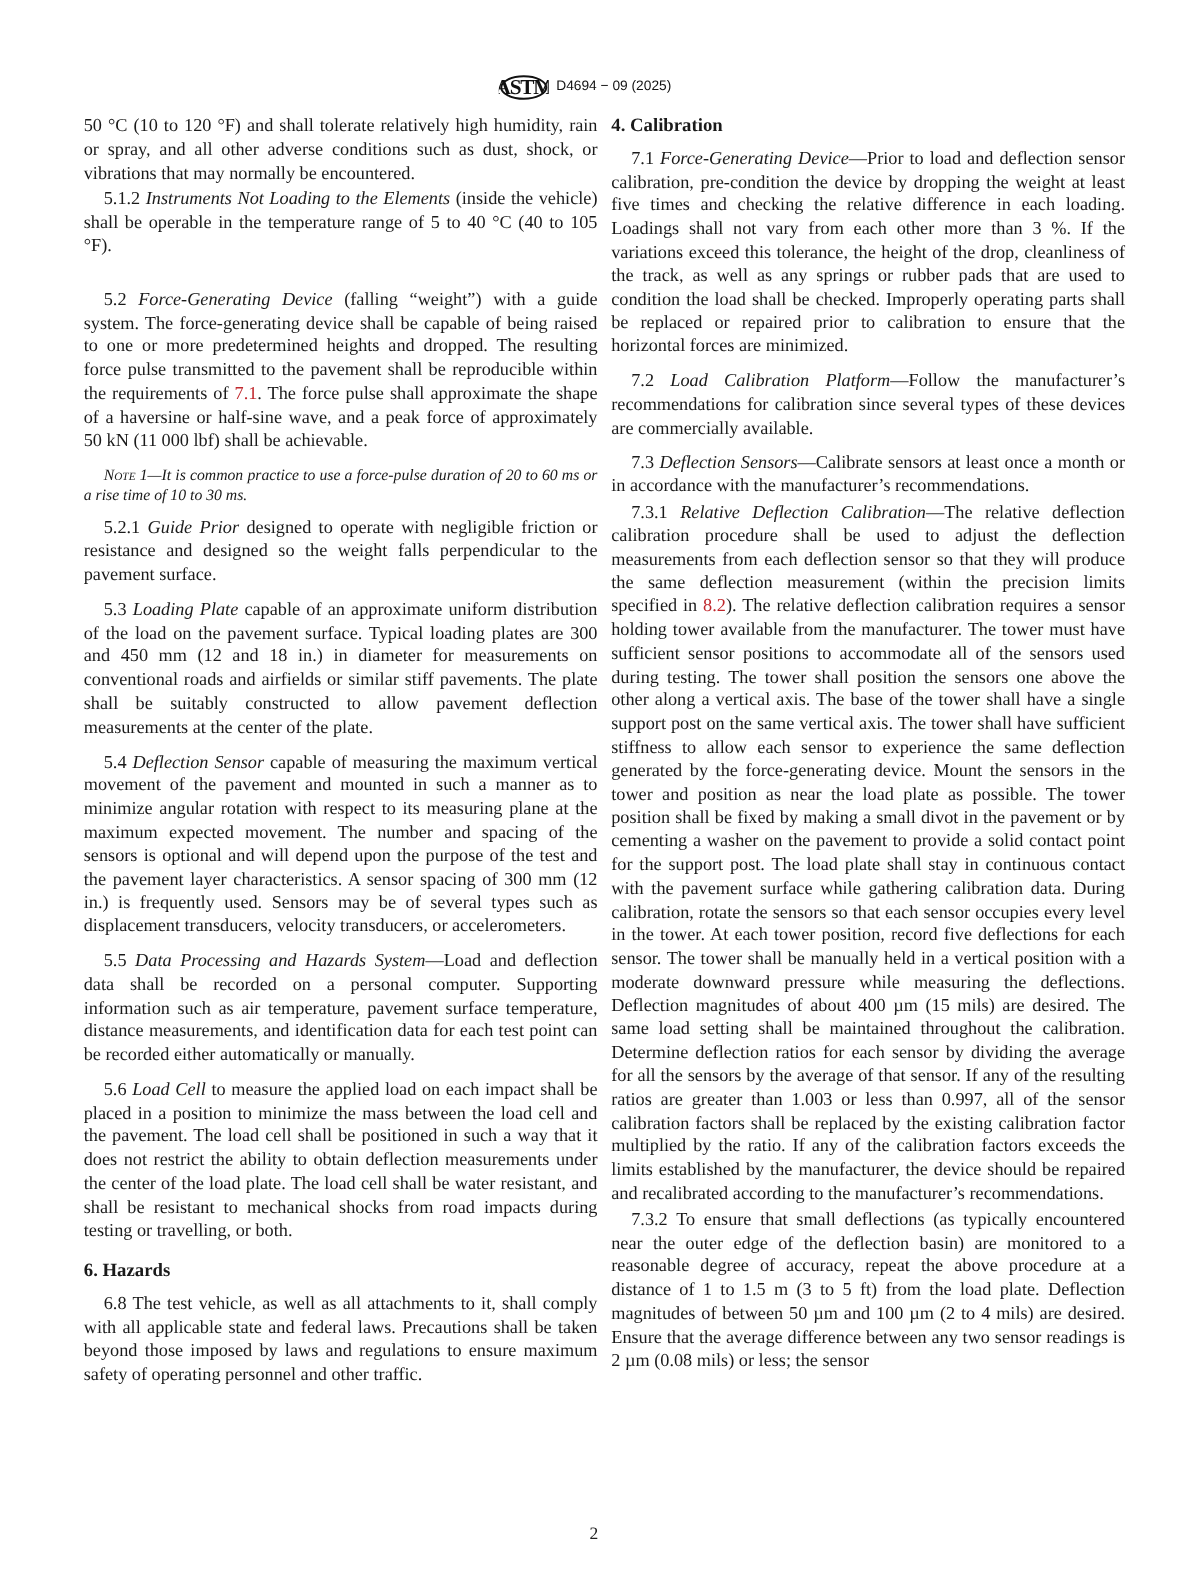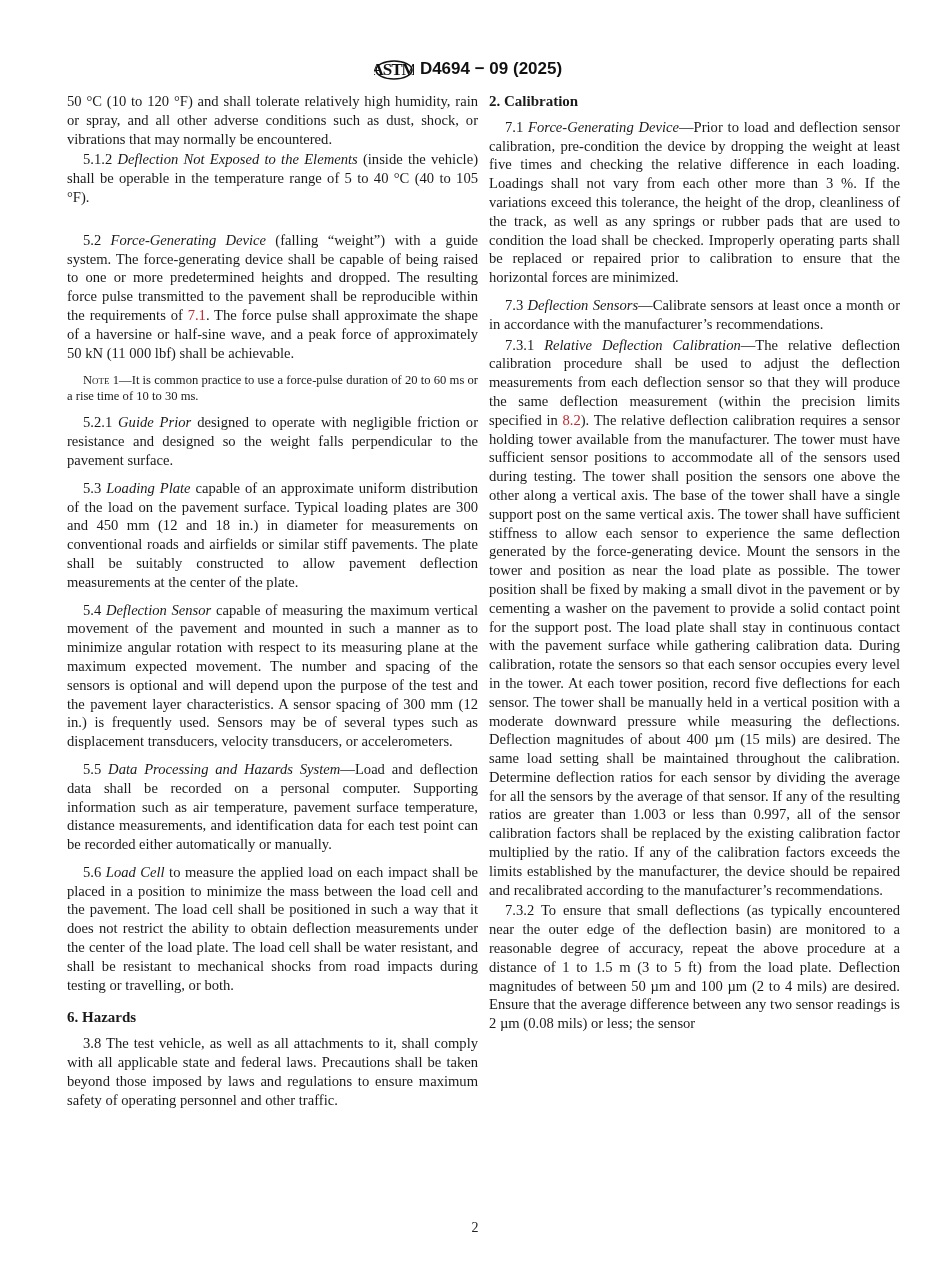--- a/index.html
+++ b/index.html
@@ -8,35 +8,35 @@
     font-family: "Liberation Serif", "DejaVu Serif", serif;
     color: #1a1a1a;
   }
   .header {
     position: absolute; top: 52px; left: 0; width: 936px; height: 34px;
     display: flex; justify-content: center; align-items: center; gap: 6px;
   }
   .logo { width: 40px; height: 32px; display: inline-block; }
   .doc-id {
     font-family: "Liberation Sans", "DejaVu Sans", sans-serif;
-    font-weight: bold; font-size: 17px; color: #111;
+    font-weight: normal; font-size: 11px; color: #111;
   }
   .col {
     position: absolute; top: 92px; width: 411px;
     font-size: 14.6px; line-height: 18.8px; text-align: justify;
   }
   .col.left { left: 67px; }
   .col.right { left: 489px; }
   p { margin: 0; }
   .para { text-indent: 16px; }
   .gap-s { margin-top: 2px; }
   .gap-m { margin-top: 9px; }
   .gap-l { margin-top: 24px; }
   .note {
-    font-size: 12.6px; line-height: 16px; text-indent: 16px; margin-top: 10px;
+    font-size: 12.6px; line-height: 16px; text-indent: 16px; margin-top: 10px; font-style: italic;
   }
   .note .smallcaps { font-variant: small-caps; }
   .heading { font-weight: bold; font-size: 15px; margin-top: 14px; margin-bottom: 7px; }
   .heading.first { margin-top: 0; }
   .link { color: #c0282d; text-decoration: none; cursor: pointer; }
   i { }
   .page-num {
     position: absolute; top: 1220px; left: 0; width: 950px; text-align: center;
     font-size: 14px; color: #222;
   }
@@ -50,46 +50,47 @@
       <ellipse cx="20" cy="17" rx="18" ry="9" fill="none" stroke="#111" stroke-width="1.6"></ellipse>
       <text x="20" y="22" text-anchor="middle" font-family="Liberation Serif, serif" font-weight="bold" font-size="17" fill="#111" letter-spacing="-1">ASTM</text>
     </svg>
   </span>
   <span class="doc-id">D4694 − 09 (2025)</span>
 </div>
 
 <div class="col left">
   <p>50 °C (10 to 120 °F) and shall tolerate relatively high humidity, rain or spray, and all other adverse conditions such as dust, shock, or vibrations that may normally be encountered.</p>
 
-  <p class="para gap-s"><span>5.1.2 </span><i>Deflection Not Exposed to the Elements</i><span> (inside the vehicle) shall be operable in the temperature range of 5 to 40 °C (40 to 105 °F).</span></p>
+  <p class="para gap-s"><span>5.1.2 </span><i>Instruments Not Loading to the Elements</i><span> (inside the vehicle) shall be operable in the temperature range of 5 to 40 °C (40 to 105 °F).</span></p>
 
   <p class="para gap-l"><span>5.2 </span><i>Force-Generating Device</i><span> (falling “weight”) with a guide system. The force-generating device shall be capable of being raised to one or more predetermined heights and dropped. The resulting force pulse transmitted to the pavement shall be reproducible within the requirements of </span><a class="link">7.1</a><span>. The force pulse shall approximate the shape of a haversine or half-sine wave, and a peak force of approximately 50 kN (11 000 lbf) shall be achievable.</span></p>
 
   <p class="note"><span class="smallcaps">Note 1</span><span>—It is common practice to use a force-pulse duration of 20 to 60 ms or a rise time of 10 to 30 ms.</span></p>
 
   <p class="para gap-m"><span>5.2.1 </span><i>Guide Prior</i><span> designed to operate with negligible friction or resistance and designed so the weight falls perpendicular to the pavement surface.</span></p>
 
   <p class="para gap-m"><span>5.3 </span><i>Loading Plate</i><span> capable of an approximate uniform distribution of the load on the pavement surface. Typical loading plates are 300 and 450 mm (12 and 18 in.) in diameter for measurements on conventional roads and airfields or similar stiff pavements. The plate shall be suitably constructed to allow pavement deflection measurements at the center of the plate.</span></p>
 
   <p class="para gap-m"><span>5.4 </span><i>Deflection Sensor</i><span> capable of measuring the maximum vertical movement of the pavement and mounted in such a manner as to minimize angular rotation with respect to its measuring plane at the maximum expected movement. The number and spacing of the sensors is optional and will depend upon the purpose of the test and the pavement layer characteristics. A sensor spacing of 300 mm (12 in.) is frequently used. Sensors may be of several types such as displacement transducers, velocity transducers, or accelerometers.</span></p>
 
   <p class="para gap-m"><span>5.5 </span><i>Data Processing and Hazards System</i><span>—Load and deflection data shall be recorded on a personal computer. Supporting information such as air temperature, pavement surface temperature, distance measurements, and identification data for each test point can be recorded either automatically or manually.</span></p>
 
   <p class="para gap-m"><span>5.6 </span><i>Load Cell</i><span> to measure the applied load on each impact shall be placed in a position to minimize the mass between the load cell and the pavement. The load cell shall be positioned in such a way that it does not restrict the ability to obtain deflection measurements under the center of the load plate. The load cell shall be water resistant, and shall be resistant to mechanical shocks from road impacts during testing or travelling, or both.</span></p>
 
   <p class="heading">6.  Hazards</p>
 
-  <p class="para">3.8 The test vehicle, as well as all attachments to it, shall comply with all applicable state and federal laws. Precautions shall be taken beyond those imposed by laws and regulations to ensure maximum safety of operating personnel and other traffic.</p>
+  <p class="para">6.8 The test vehicle, as well as all attachments to it, shall comply with all applicable state and federal laws. Precautions shall be taken beyond those imposed by laws and regulations to ensure maximum safety of operating personnel and other traffic.</p>
 </div>
 
 <div class="col right">
-  <p class="heading first">2.  Calibration</p>
+  <p class="heading first">4.  Calibration</p>
 
   <p class="para"><span>7.1 </span><i>Force-Generating Device</i><span>—Prior to load and deflection sensor calibration, pre-condition the device by dropping the weight at least five times and checking the relative difference in each loading. Loadings shall not vary from each other more than 3 %. If the variations exceed this tolerance, the height of the drop, cleanliness of the track, as well as any springs or rubber pads that are used to condition the load shall be checked. Improperly operating parts shall be replaced or repaired prior to calibration to ensure that the horizontal forces are minimized.</span></p>
 
+  <p class="para gap-m"><span>7.2 </span><i>Load Calibration Platform</i><span>—Follow the manufacturer’s recommendations for calibration since several types of these devices are commercially available.</span></p>
 
   <p class="para gap-m"><span>7.3 </span><i>Deflection Sensors</i><span>—Calibrate sensors at least once a month or in accordance with the manufacturer’s recommendations.</span></p>
 
   <p class="para gap-s"><span>7.3.1 </span><i>Relative Deflection Calibration</i><span>—The relative deflection calibration procedure shall be used to adjust the deflection measurements from each deflection sensor so that they will produce the same deflection measurement (within the precision limits specified in </span><a class="link">8.2</a><span>). The relative deflection calibration requires a sensor holding tower available from the manufacturer. The tower must have sufficient sensor positions to accommodate all of the sensors used during testing. The tower shall position the sensors one above the other along a vertical axis. The base of the tower shall have a single support post on the same vertical axis. The tower shall have sufficient stiffness to allow each sensor to experience the same deflection generated by the force-generating device. Mount the sensors in the tower and position as near the load plate as possible. The tower position shall be fixed by making a small divot in the pavement or by cementing a washer on the pavement to provide a solid contact point for the support post. The load plate shall stay in continuous contact with the pavement surface while gathering calibration data. During calibration, rotate the sensors so that each sensor occupies every level in the tower. At each tower position, record five deflections for each sensor. The tower shall be manually held in a vertical position with a moderate downward pressure while measuring the deflections. Deflection magnitudes of about 400 µm (15 mils) are desired. The same load setting shall be maintained throughout the calibration. Determine deflection ratios for each sensor by dividing the average for all the sensors by the average of that sensor. If any of the resulting ratios are greater than 1.003 or less than 0.997, all of the sensor calibration factors shall be replaced by the existing calibration factor multiplied by the ratio. If any of the calibration factors exceeds the limits established by the manufacturer, the device should be repaired and recalibrated according to the manufacturer’s recommendations.</span></p>
 
   <p class="para gap-s">7.3.2 To ensure that small deflections (as typically encountered near the outer edge of the deflection basin) are monitored to a reasonable degree of accuracy, repeat the above procedure at a distance of 1 to 1.5 m (3 to 5 ft) from the load plate. Deflection magnitudes of between 50 µm and 100 µm (2 to 4 mils) are desired. Ensure that the average difference between any two sensor readings is 2 µm (0.08 mils) or less; the sensor</p>
 </div>
 
 <div class="page-num">2</div>
 

